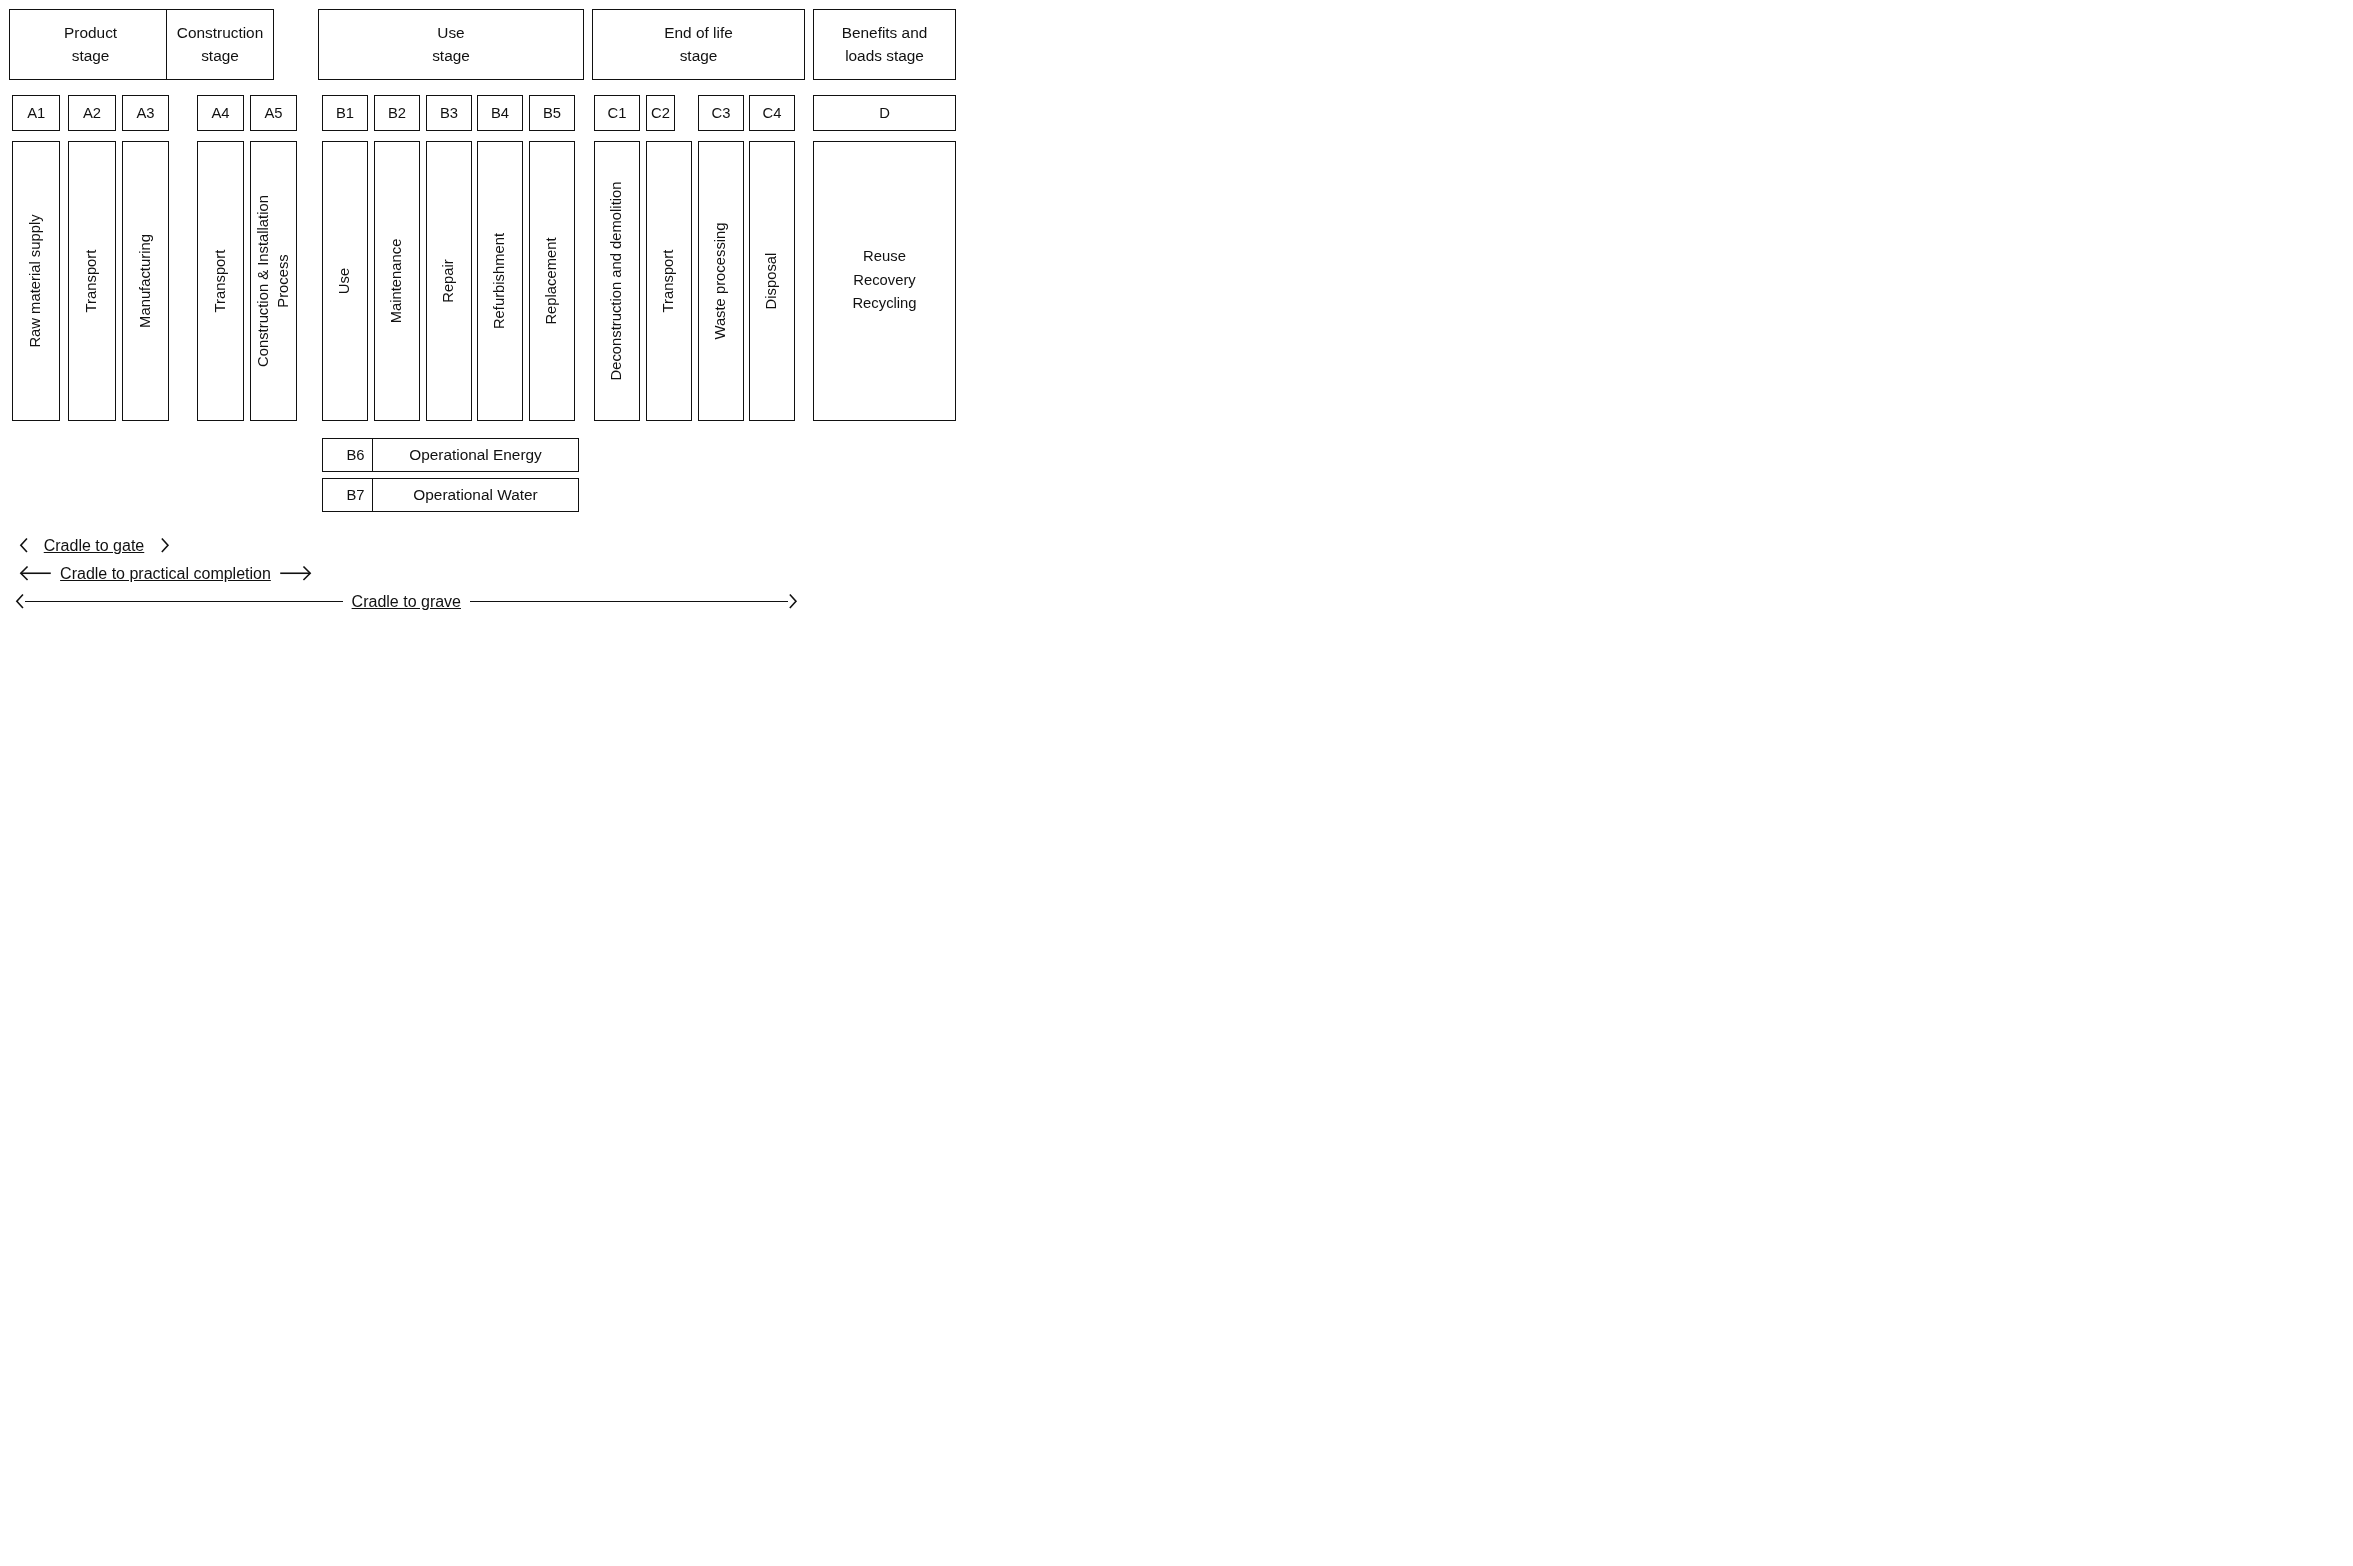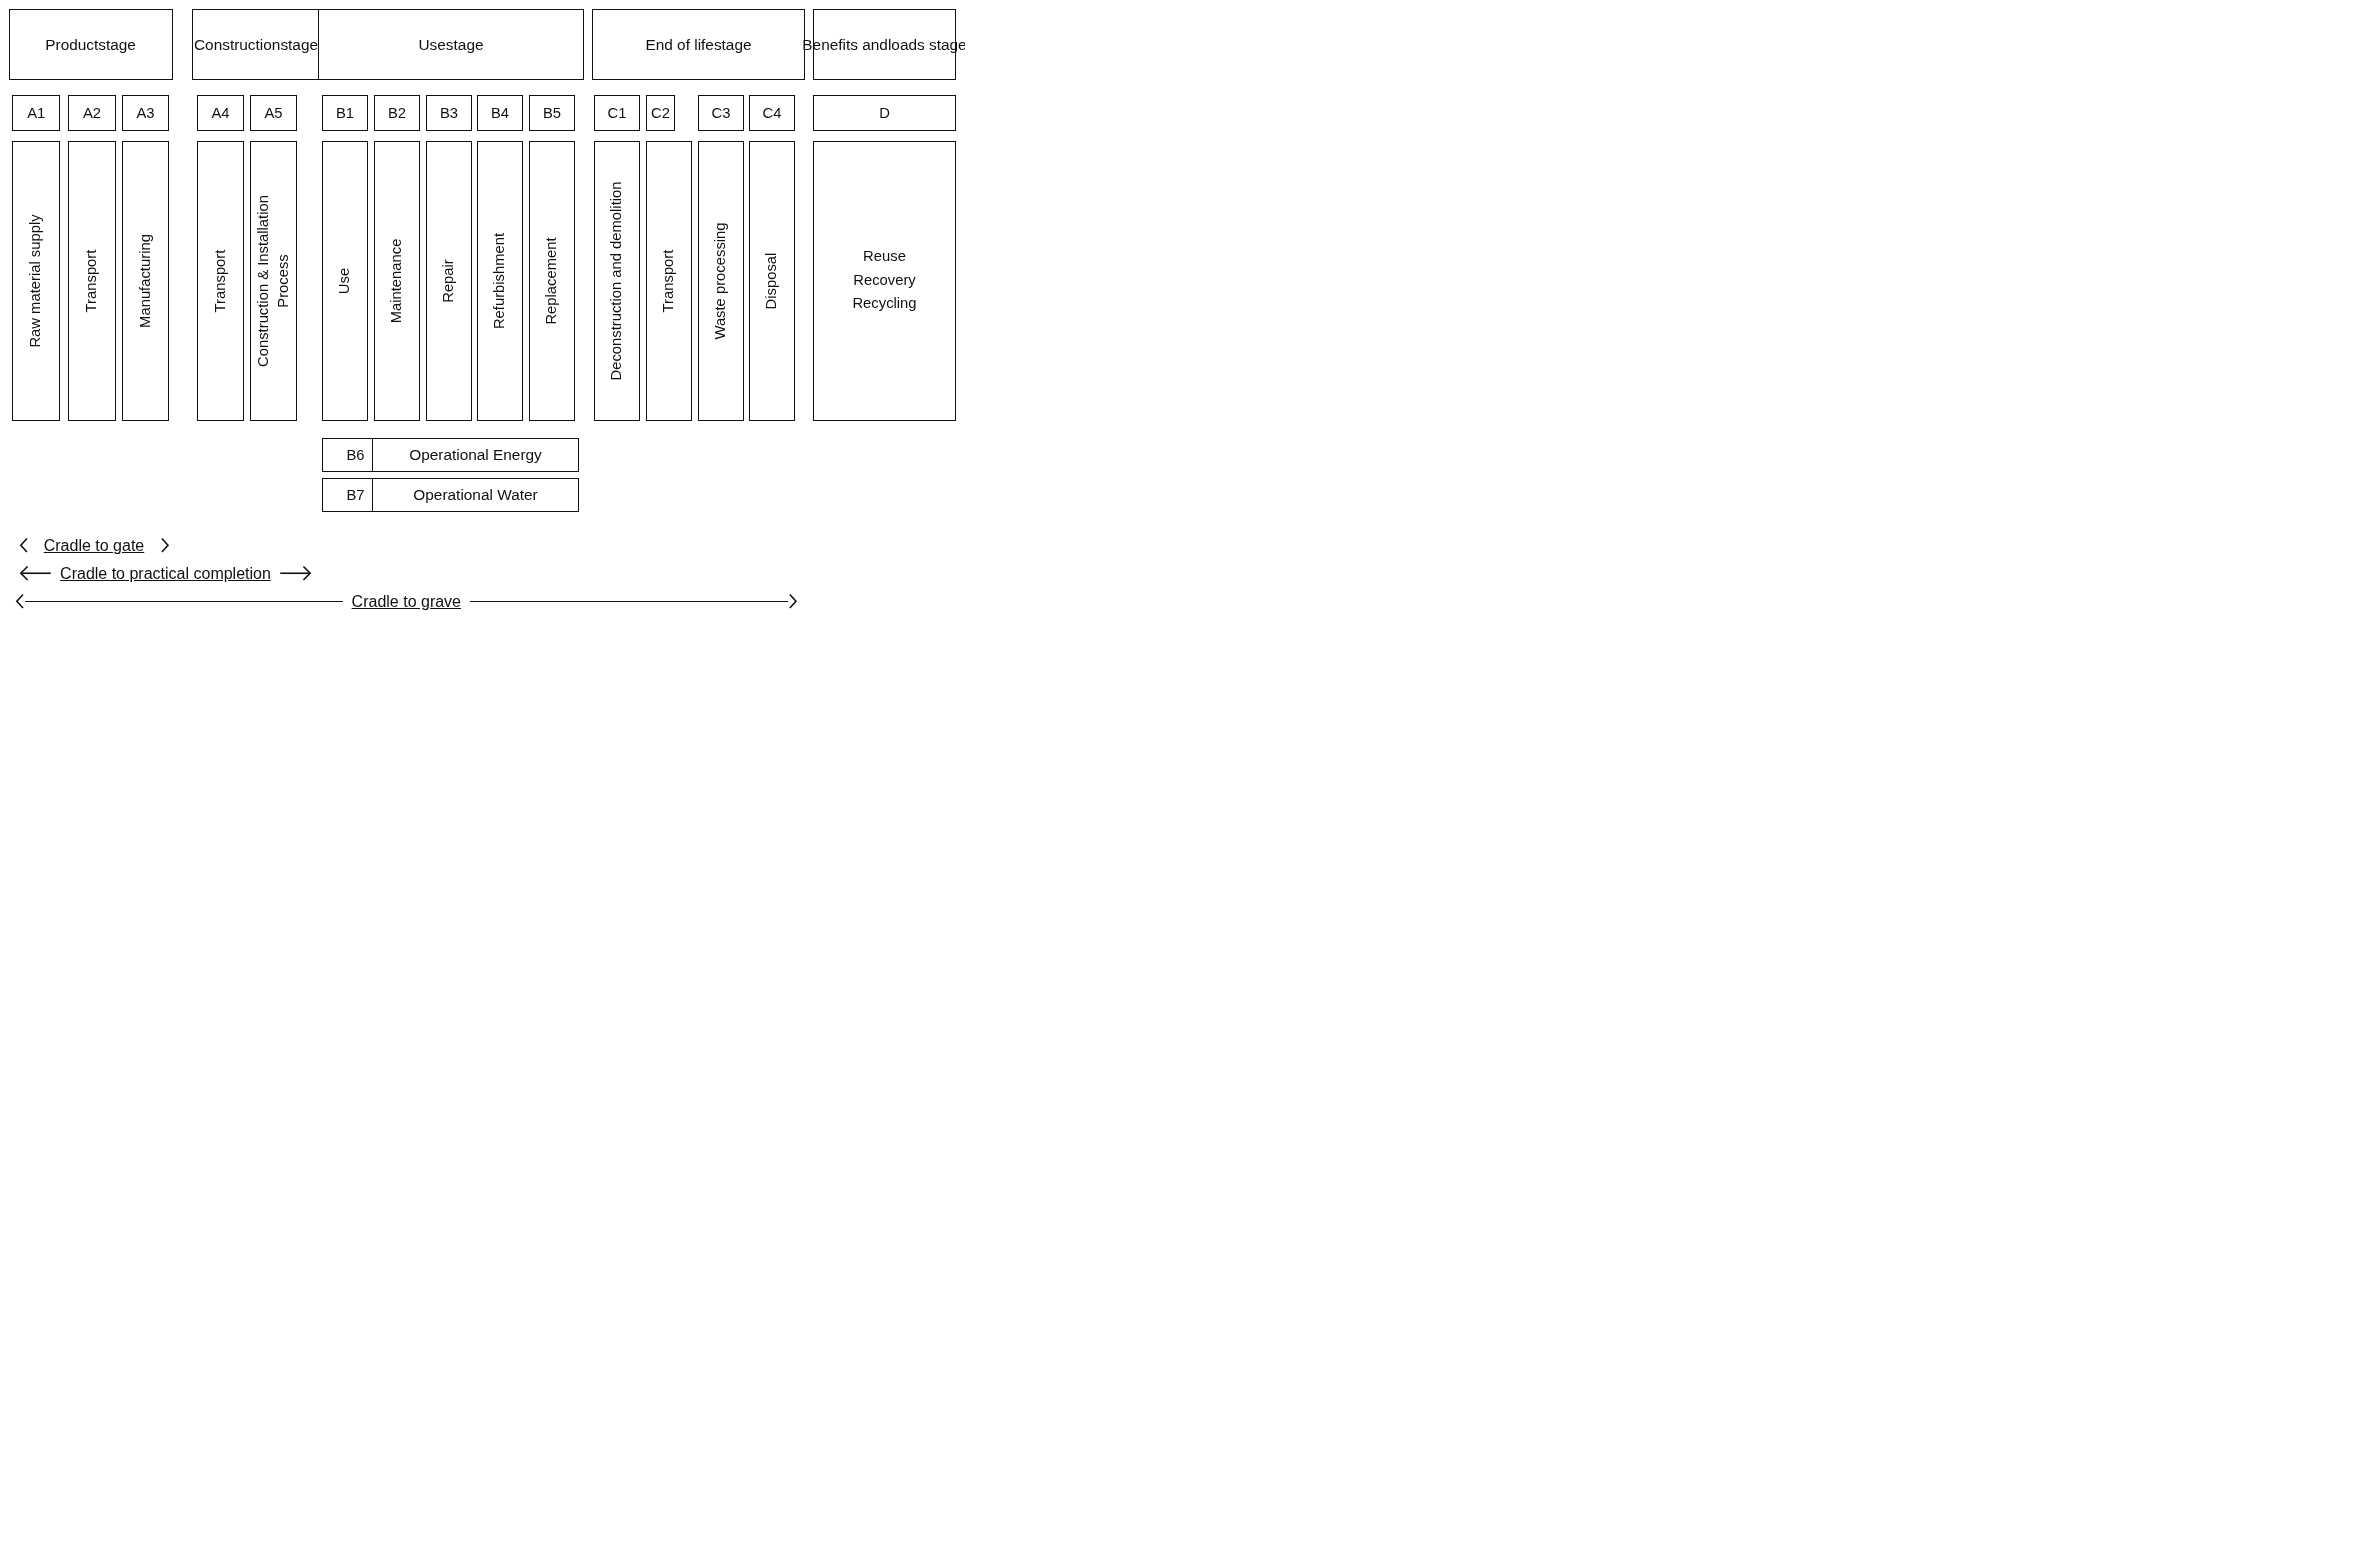--- a/index.html
+++ b/index.html
@@ -2,21 +2,21 @@
 <html style="font-size:9.8px"><head>
 <meta charset="utf-8">
 <style>
   * { margin:0; padding:0; box-sizing:border-box; }
   html,body { background:#ffffff; }
   body { font-family:"Liberation Sans", sans-serif; color:#111111; }
   .canvas { position:relative; width:965px; height:646px; background:#ffffff; overflow:hidden; }
 
   
   .hdr { position:absolute; top:8.6px; height:71px; border:1.8px solid #111;
-         background:#fff; display:flex; align-items:center;
+         background:#fff; display:flex; flex-direction:column; align-items:center;
          justify-content:center; text-align:center; font-size:15.4px; line-height:1.5; }
   .hl { display:block; white-space:nowrap; }
 
   
   .code { position:absolute; top:95px; height:36px; border:1.2px solid #111;
           background:#fff; display:flex; align-items:center; justify-content:center;
           font-size:14.8px; }
 
   
   .tall { position:absolute; top:141px; height:280px; border:1.2px solid #111; background:#fff; }
@@ -45,21 +45,21 @@
 </style>
 </head>
 <body>
 
 <div class="canvas">
 
   <div class="hdr" style="left:8.6px;width:164px">
     <span class="hl">Product</span>
     <span class="hl">stage</span>
   </div>
-  <div class="hdr" style="left:192px;width:128px">
+  <div class="hdr" style="left:166px;width:108px">
     <span class="hl">Construction</span>
     <span class="hl">stage</span>
   </div>
   <div class="hdr" style="left:318px;width:266px">
     <span class="hl">Use</span>
     <span class="hl">stage</span>
   </div>
   <div class="hdr" style="left:592px;width:213px">
     <span class="hl">End of life</span>
     <span class="hl">stage</span>

